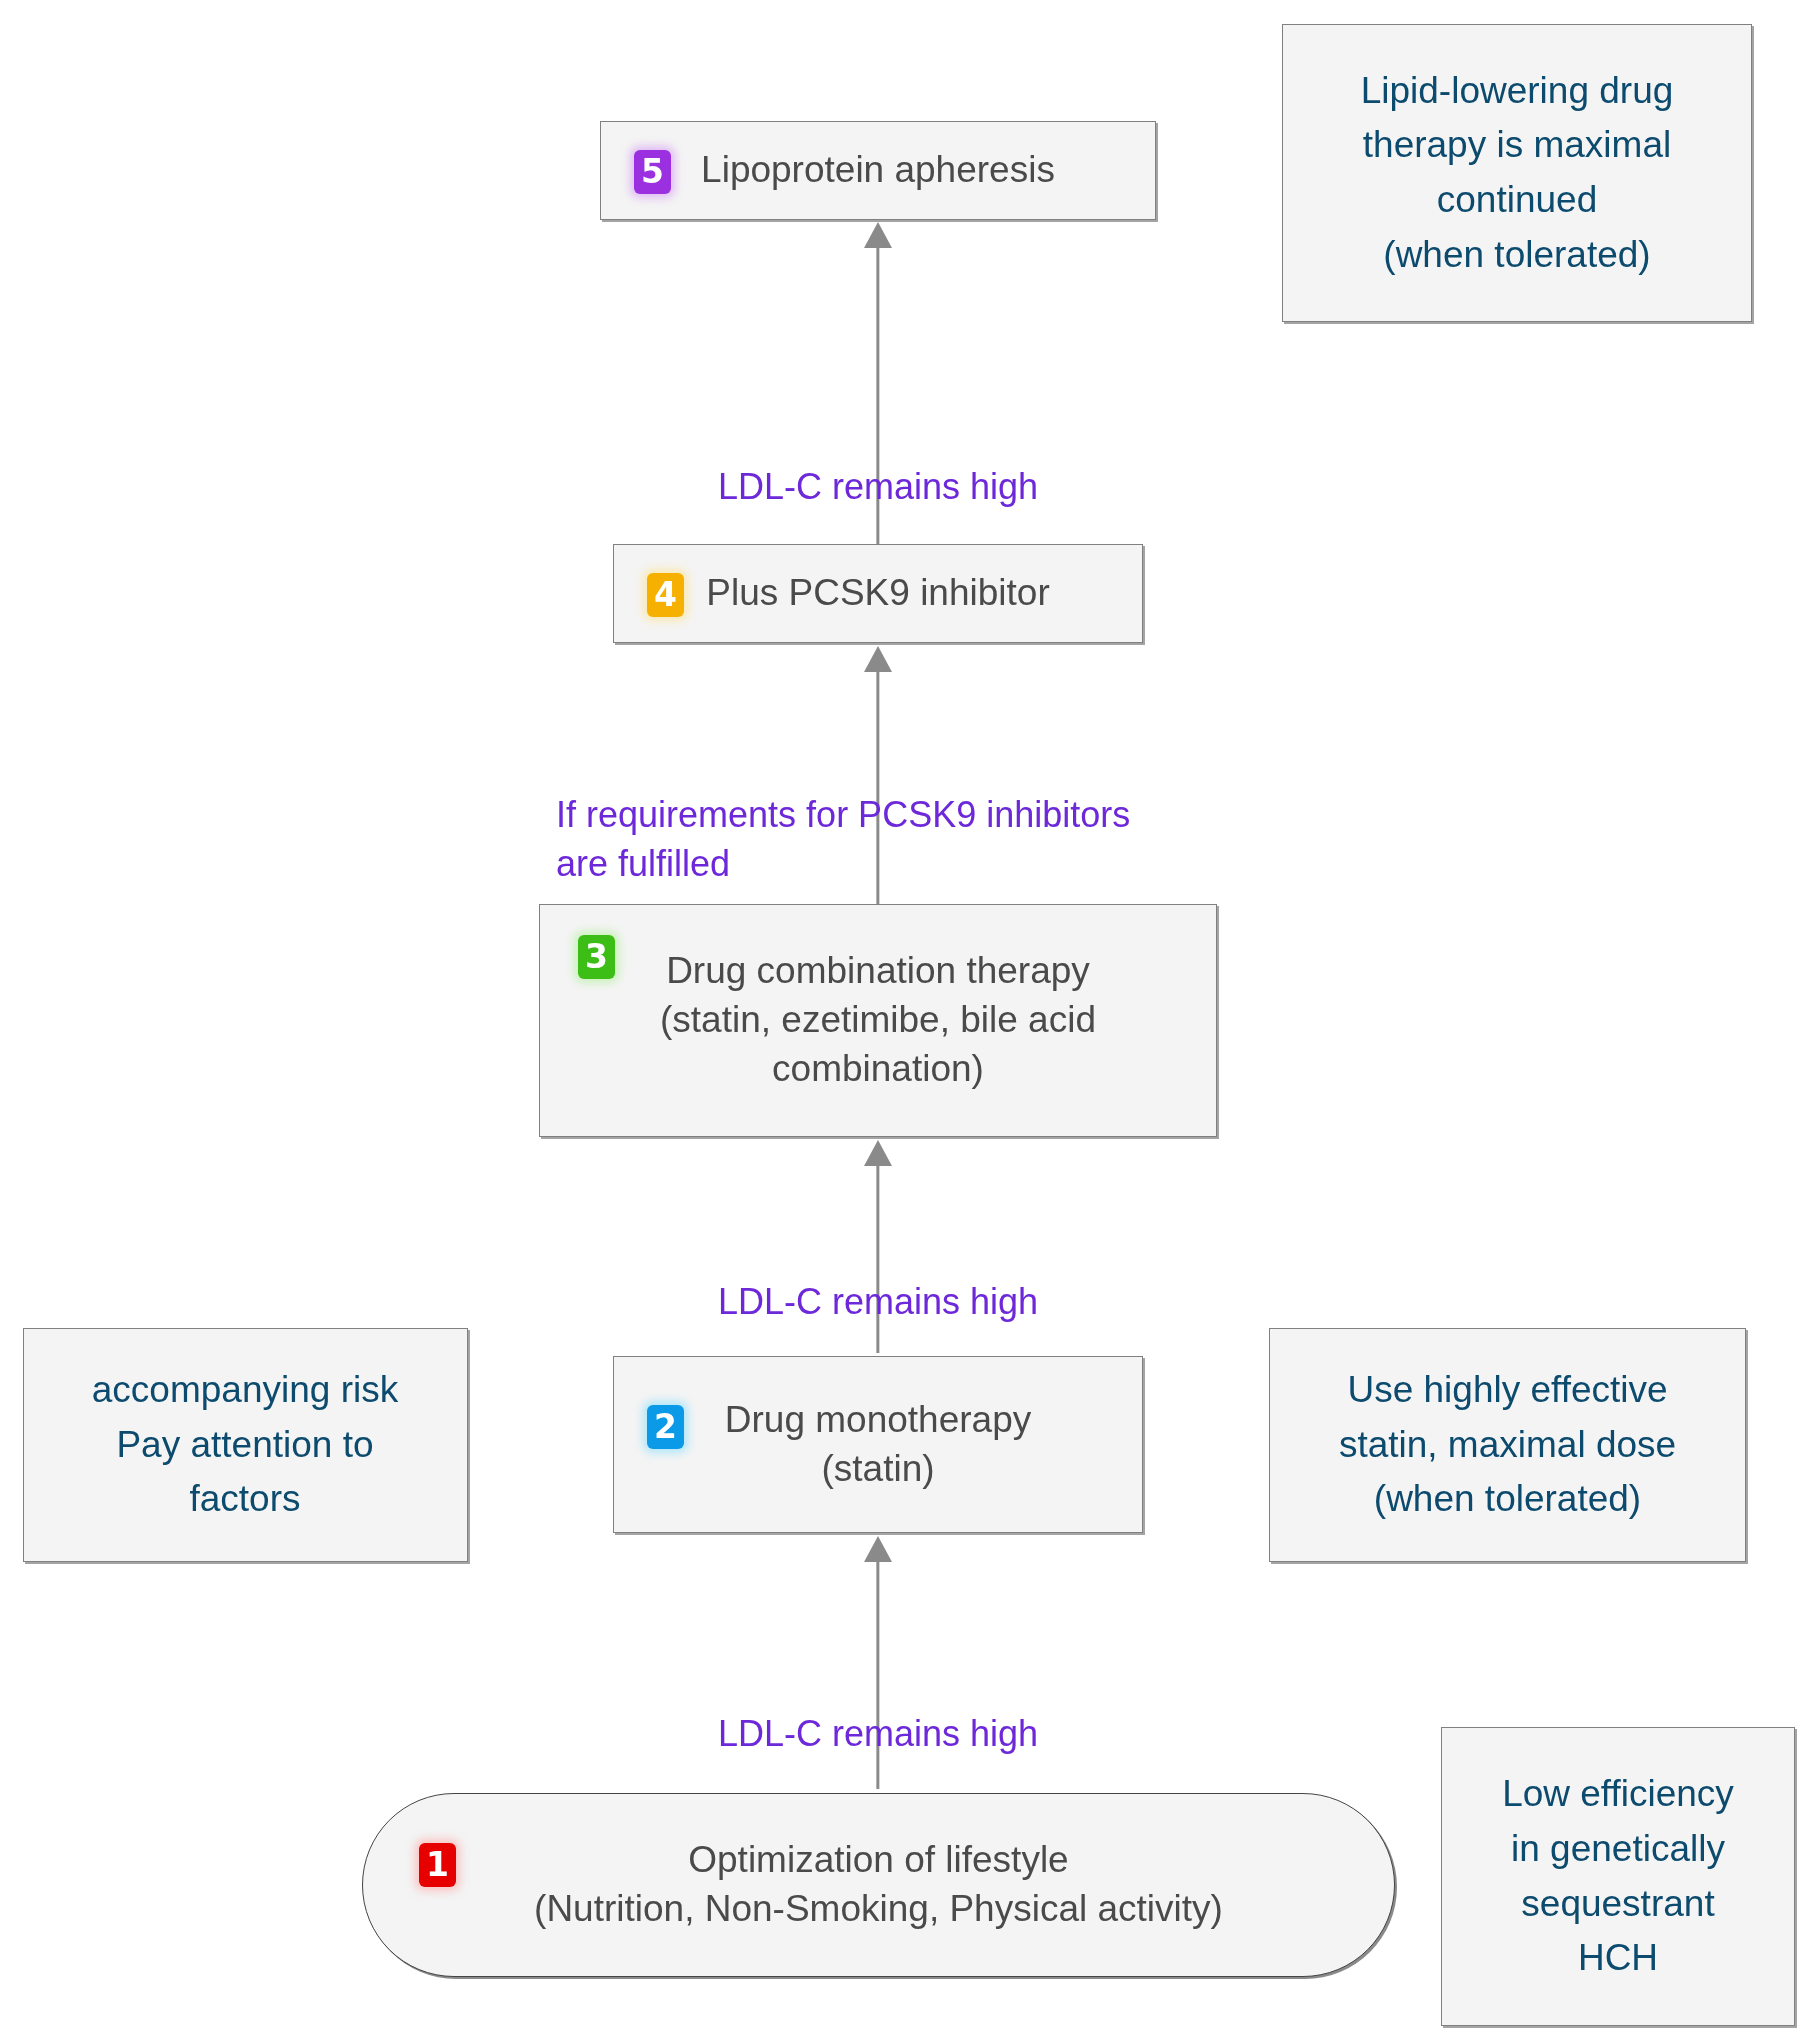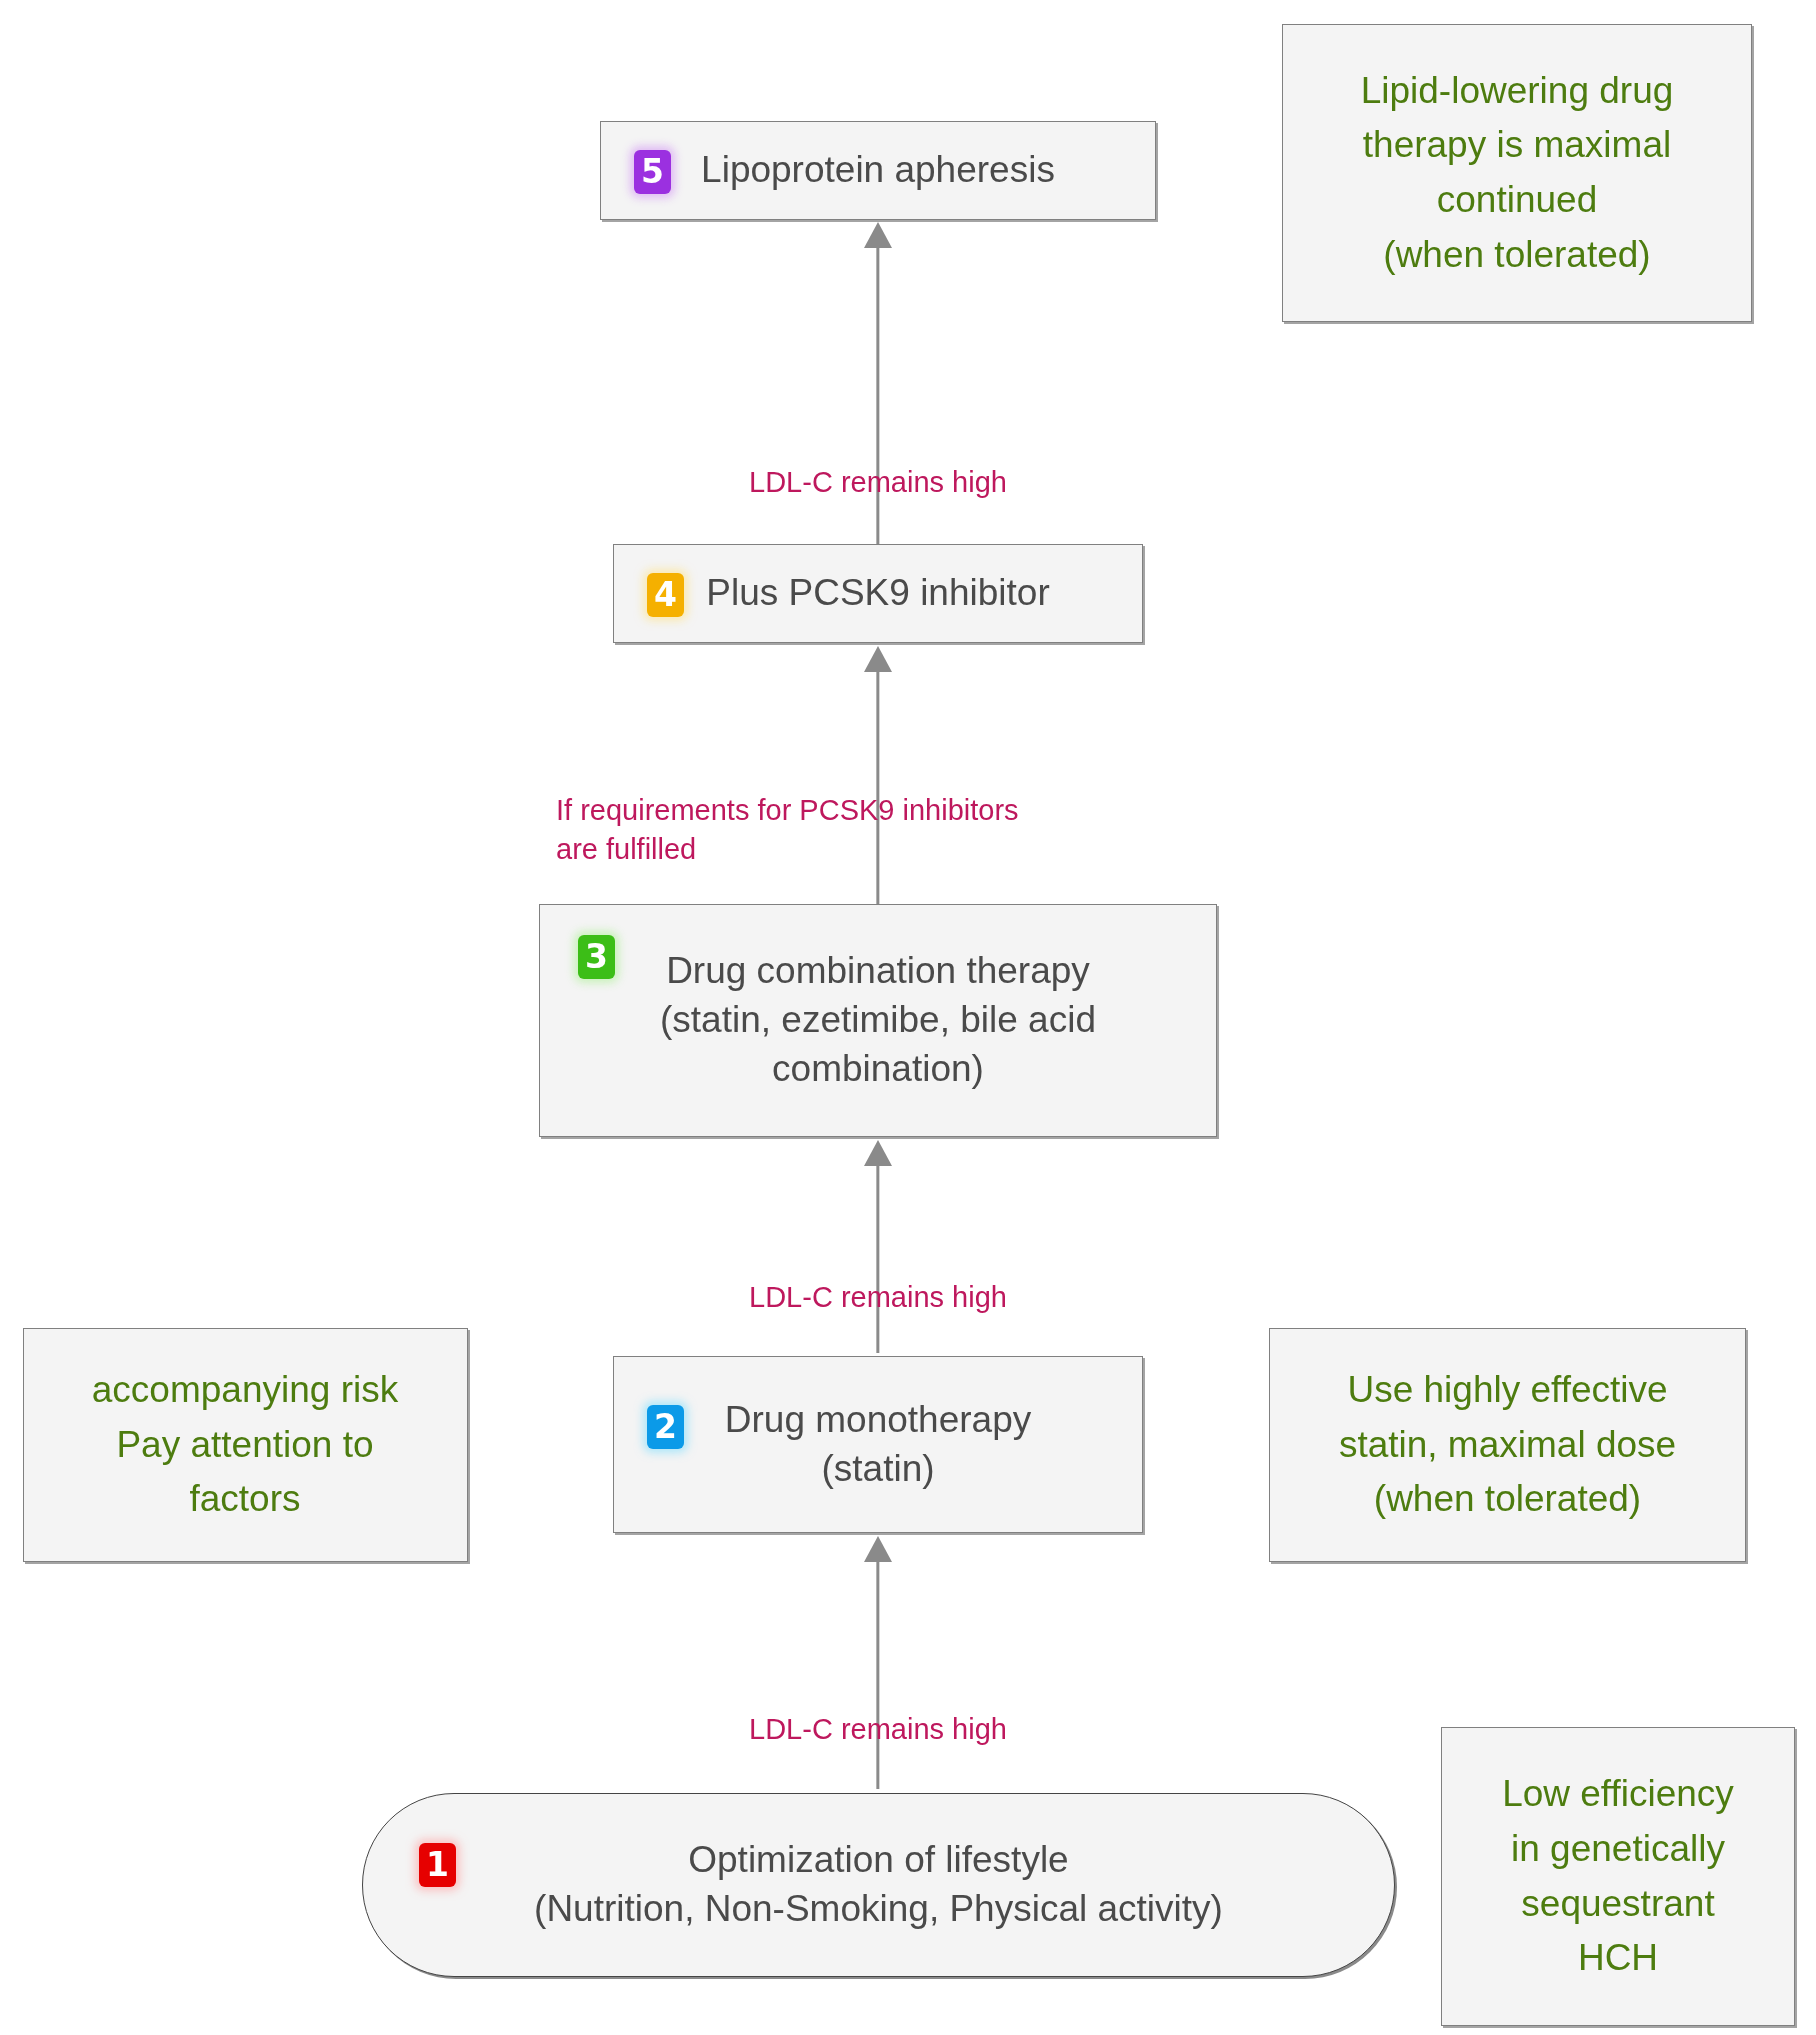--- a/index.html
+++ b/index.html
@@ -67,21 +67,21 @@
 
   
   .note {
     position: absolute;
     background: #f4f4f4;
     border: 1.3px solid #808080;
     box-shadow: 2px 2px 0 0 rgba(90,90,90,0.55);
     display: flex;
     align-items: center;
     justify-content: center;
-    color: #4d7c0f;
+    color: #0c4a6e;
     font-size: 37px;
     line-height: 1.48;
     text-align: center;
     padding: 4px 12px;
   }
   .note .line { display: block; }
 
   
   .arrow {
     position: absolute;
@@ -101,22 +101,22 @@
     top: 0;
     width: 0; height: 0;
     border-left: 14.6px solid transparent;
     border-right: 14.6px solid transparent;
     border-bottom: 26.5px solid #8a8a8a;
   }
 
   
   .edge-label {
     position: absolute;
-    color: #be185d;
-    font-size: 29px;
+    color: #6d28d9;
+    font-size: 36px;
     line-height: 1.36;
     white-space: nowrap;
   }
   .edge-label.center { text-align: center; }
   .edge-label.left { text-align: left; white-space: normal; }
   .edge-label .line { display: block; }
 </style>
 </head>
 <body>
 

